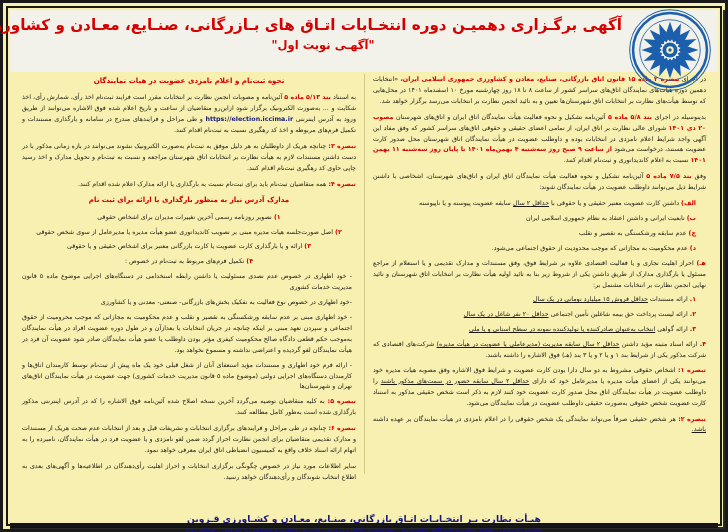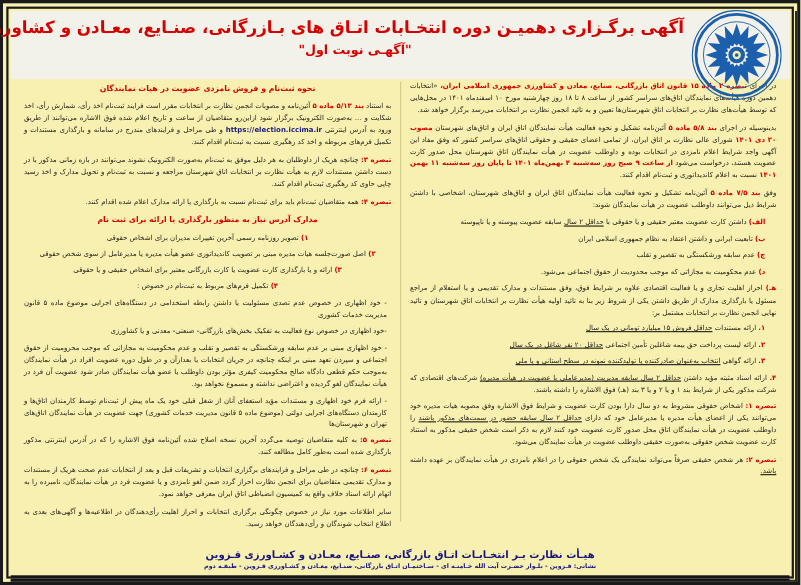--- a/index.html
+++ b/index.html
@@ -116,21 +116,21 @@
   }
   .idx{color:#d50000;font-weight:bold;}
   .indent{padding-right:10px;}
   .center-item{text-align:center;}
   .dash{padding-right:4px;}
 
   
   .footer{
     position:absolute;
     left:14px;right:14px;
-    bottom:14px;
+    bottom:0;
     text-align:center;
   }
   .footer-title{
     color:#17157f;
     font-weight:bold;
     font-size:9.2px;
     letter-spacing:0.3px;
   }
   .footer-addr{
     color:#17157f;
@@ -254,21 +254,21 @@
 
       <p class="para">
         <span class="ch">تبصره ۲:</span>
         <span>هر شخص حقیقی صرفاً می‌تواند نمایندگی یک شخص حقوقی را در اعلام نامزدی در هیأت نمایندگان بر عهده داشته </span><span class="u">باشد.</span>
       </p>
 
     </div>
 
     <div class="col col-left">
 
-      <div class="sec-head">نحوه ثبت‌نام و فروش نامزدی عضویت در هیات نمایندگان</div>
+      <div class="sec-head">نحوه ثبت‌نام و اعلام نامزدی عضویت در هیات نمایندگان</div>
 
       <p class="para">
         <span>به استناد </span><span class="hl">بند ۵/۱۳ ماده ۵</span><span> آئین‌نامه و مصوبات انجمن نظارت بر انتخابات مقرر است فرایند ثبت‌نام اخذ رأی، شمارش رأی، اخذ شکایت و ... به‌صورت الکترونیک برگزار شود ازاین‌رو متقاضیان از ساعت و تاریخ اعلام شده فوق الاشاره می‌توانند از طریق ورود به آدرس اینترنتی </span><span class="link">https://election.iccima.ir</span><span> و طی مراحل و فرایندهای مندرج در سامانه و بارگذاری مستندات و تکمیل فرم‌های مربوطه و اخذ کد رهگیری نسبت به ثبت‌نام اقدام کنند.</span>
       </p>
 
       <p class="para">
         <span class="ch">تبصره ۳:</span><span> چنانچه هریک از داوطلبان به هر دلیل موفق به ثبت‌نام به‌صورت الکترونیک نشوند می‌توانند در بازه زمانی مذکور با در دست داشتن مستندات لازم به هیأت نظارت بر انتخابات اتاق شهرستان مراجعه و نسبت به ثبت‌نام و تحویل مدارک و اخذ رسید چاپی حاوی کد رهگیری ثبت‌نام اقدام کنند.</span>
       </p>
 
       <p class="para">

